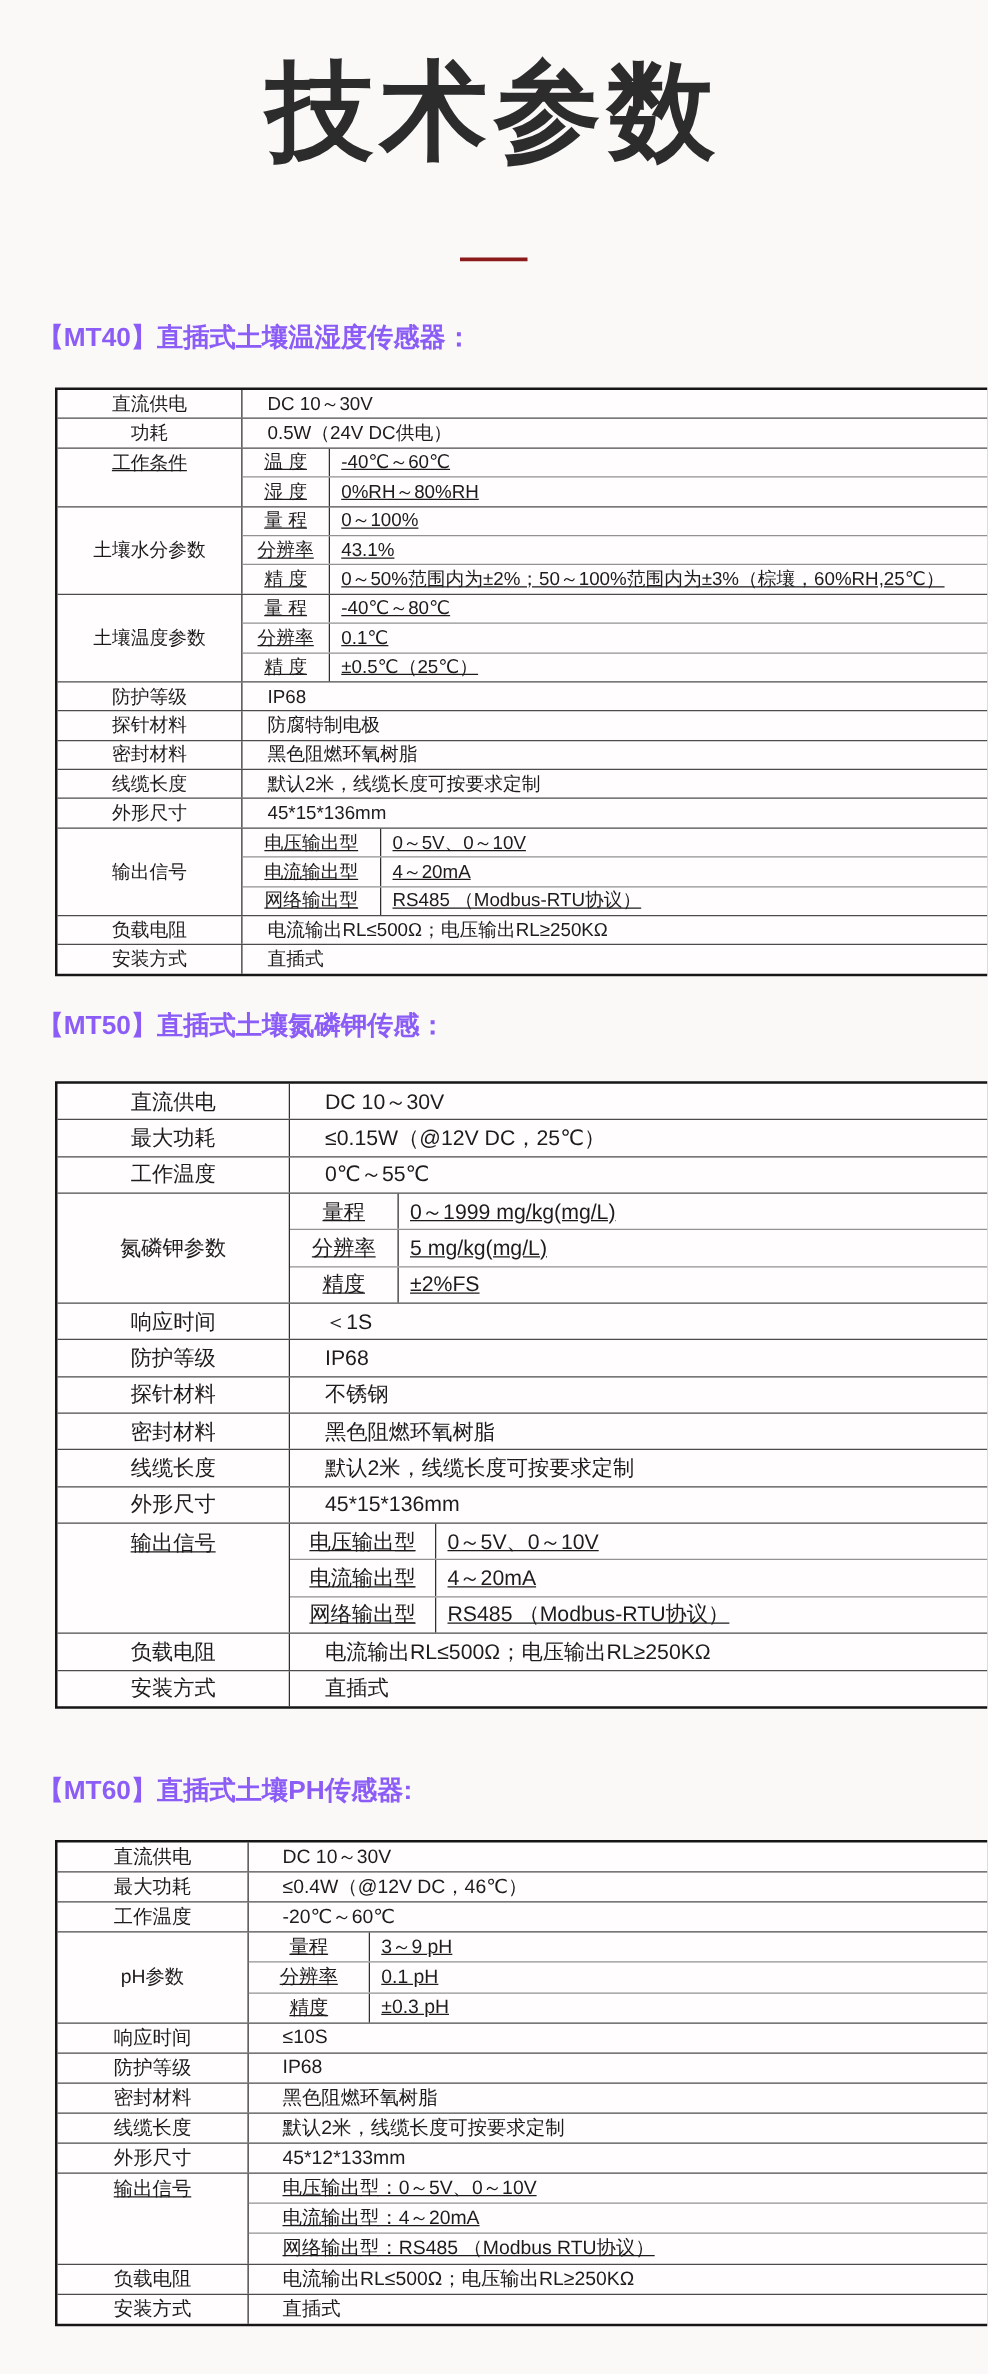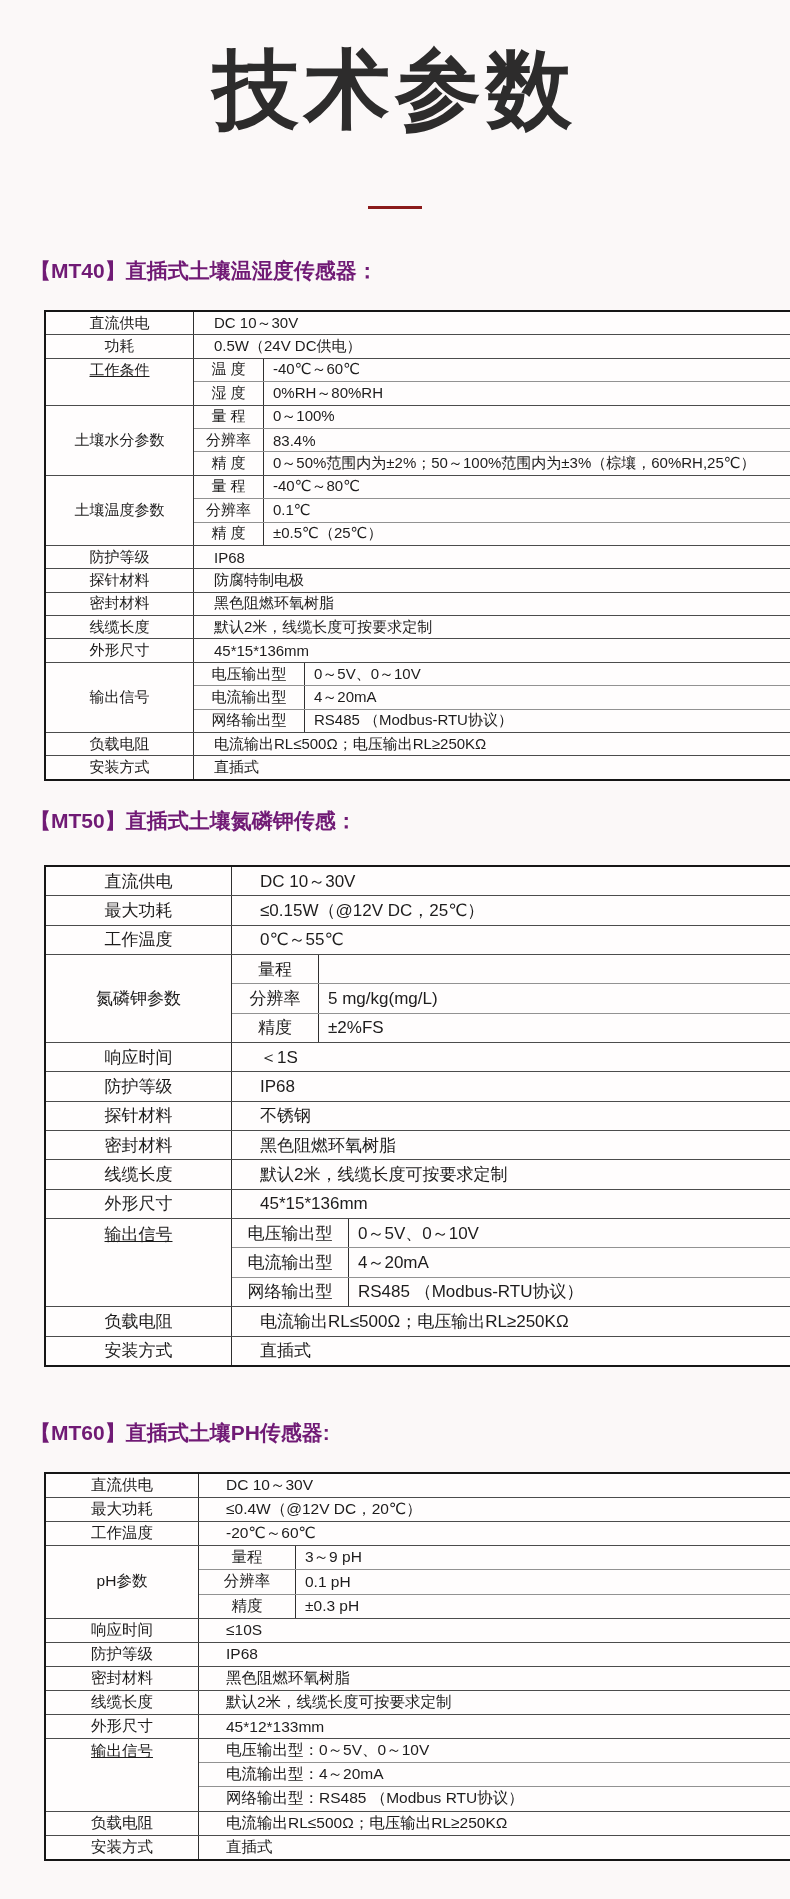--- a/index.html
+++ b/index.html
@@ -12,21 +12,21 @@
     position:absolute;top:44px;left:0;width:100%;margin:0;
     text-align:center;font-size:86px;line-height:1.05;font-weight:900;
     letter-spacing:5px;color:#2d2c2c;
   }
   .divider{
     position:absolute;top:206px;left:50%;transform:translateX(-50%);
     width:54px;height:3px;background:#8b1b1b;
   }
   .sec-heading{
     position:absolute;left:30px;margin:0;
-    font-size:21px;line-height:30px;font-weight:bold;color:#701a75;
+    font-size:21px;line-height:30px;font-weight:bold;color:#8b5cf6;
     white-space:nowrap;
   }
   #h0{top:256px} #h1{top:806px} #h2{top:1418px}
 
   .spec-table{
     position:absolute;left:20px;width:748px;box-sizing:border-box;
     border:2px solid #161616;background:#fffdfd;margin-left:24px;
   }
   #t0{top:310px;--rh:22.4px;--lab:148px;--sub:70px;--subw:111px;--fs:15px;--vpad:20px}
   #t1{top:865px;--rh:28.35px;--lab:186px;--sub:87px;--subw:117px;--fs:17px;--vpad:28px}
@@ -40,21 +40,21 @@
     flex:0 0 var(--lab);border-right:1px solid #303030;
     display:flex;align-items:center;justify-content:center;
     font-size:var(--fs);text-align:center;white-space:nowrap;
   }
   .lab.top{
     align-items:flex-start;
     padding-top:calc((var(--rh) - (var(--fs) * 1.25)) / 2);
     text-decoration:underline;
   }
   .subcol{flex:1;display:flex;flex-direction:column;min-width:0;}
-  .subrow{display:flex;height:var(--rh);}
+  .subrow{display:flex;height:var(--rh);text-decoration:underline;}
   .subrow + .subrow{border-top:1px solid #929292;}
   .sub{
     flex:0 0 var(--sub);border-right:1px solid #303030;
     display:flex;align-items:center;justify-content:center;
     font-size:var(--fs);white-space:nowrap;
   }
   .sub.wide{flex-basis:var(--subw);text-align:right;}
   .val{
     flex:1;min-width:0;display:flex;align-items:center;
     font-size:var(--fs);padding-left:9px;
@@ -94,21 +94,21 @@
       </div>
       <div class="tr group">
         <div class="cell lab">土壤水分参数</div>
         <div class="subcol">
           <div class="subrow">
             <div class="cell sub">量 程</div>
             <div class="cell val">0～100%</div>
           </div>
           <div class="subrow">
             <div class="cell sub">分辨率</div>
-            <div class="cell val">83.4%</div>
+            <div class="cell val">43.1%</div>
           </div>
           <div class="subrow">
             <div class="cell sub">精 度</div>
             <div class="cell val">0～50%范围内为±2%；50～100%范围内为±3%（棕壤，60%RH,25℃）</div>
           </div>
         </div>
       </div>
       <div class="tr group">
         <div class="cell lab">土壤温度参数</div>
         <div class="subcol">
@@ -185,20 +185,21 @@
       </div>
       <div class="tr simple">
         <div class="cell lab">工作温度</div>
         <div class="cell val simplepad">0℃～55℃</div>
       </div>
       <div class="tr group">
         <div class="cell lab">氮磷钾参数</div>
         <div class="subcol">
           <div class="subrow">
             <div class="cell sub">量程</div>
+            <div class="cell val">0～1999 mg/kg(mg/L)</div>
           </div>
           <div class="subrow">
             <div class="cell sub">分辨率</div>
             <div class="cell val">5 mg/kg(mg/L)</div>
           </div>
           <div class="subrow">
             <div class="cell sub">精度</div>
             <div class="cell val">±2%FS</div>
           </div>
         </div>
@@ -255,21 +256,21 @@
     </div>
 
   <h2 class="sec-heading" id="h2">【MT60】直插式土壤PH传感器:</h2>
   <div class="spec-table" id="t2">
       <div class="tr simple">
         <div class="cell lab">直流供电</div>
         <div class="cell val simplepad">DC 10～30V</div>
       </div>
       <div class="tr simple">
         <div class="cell lab">最大功耗</div>
-        <div class="cell val simplepad">≤0.4W（@12V DC，20℃）</div>
+        <div class="cell val simplepad">≤0.4W（@12V DC，46℃）</div>
       </div>
       <div class="tr simple">
         <div class="cell lab">工作温度</div>
         <div class="cell val simplepad">-20℃～60℃</div>
       </div>
       <div class="tr group">
         <div class="cell lab">pH参数</div>
         <div class="subcol">
           <div class="subrow">
             <div class="cell sub">量程</div>

